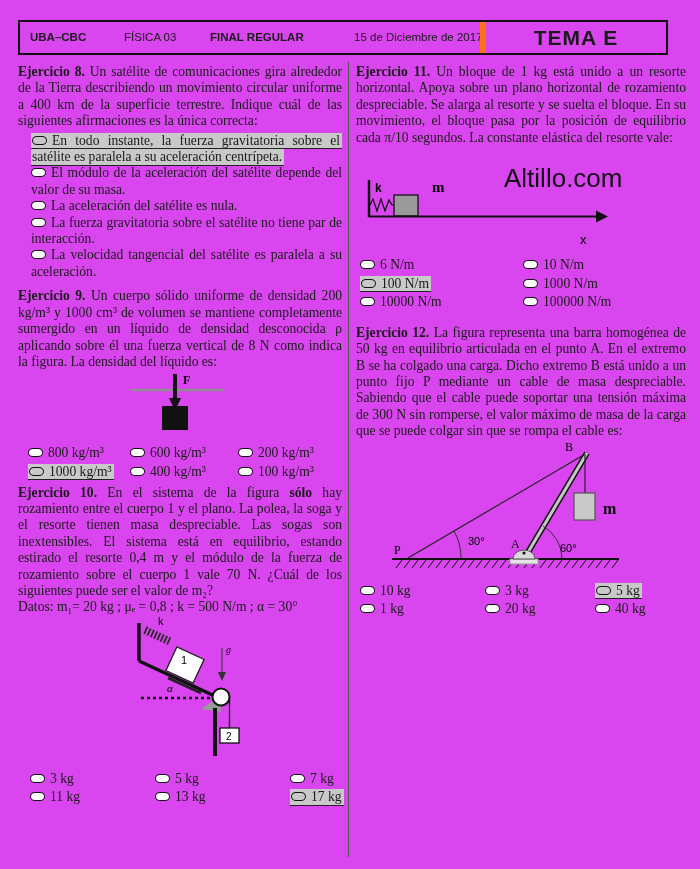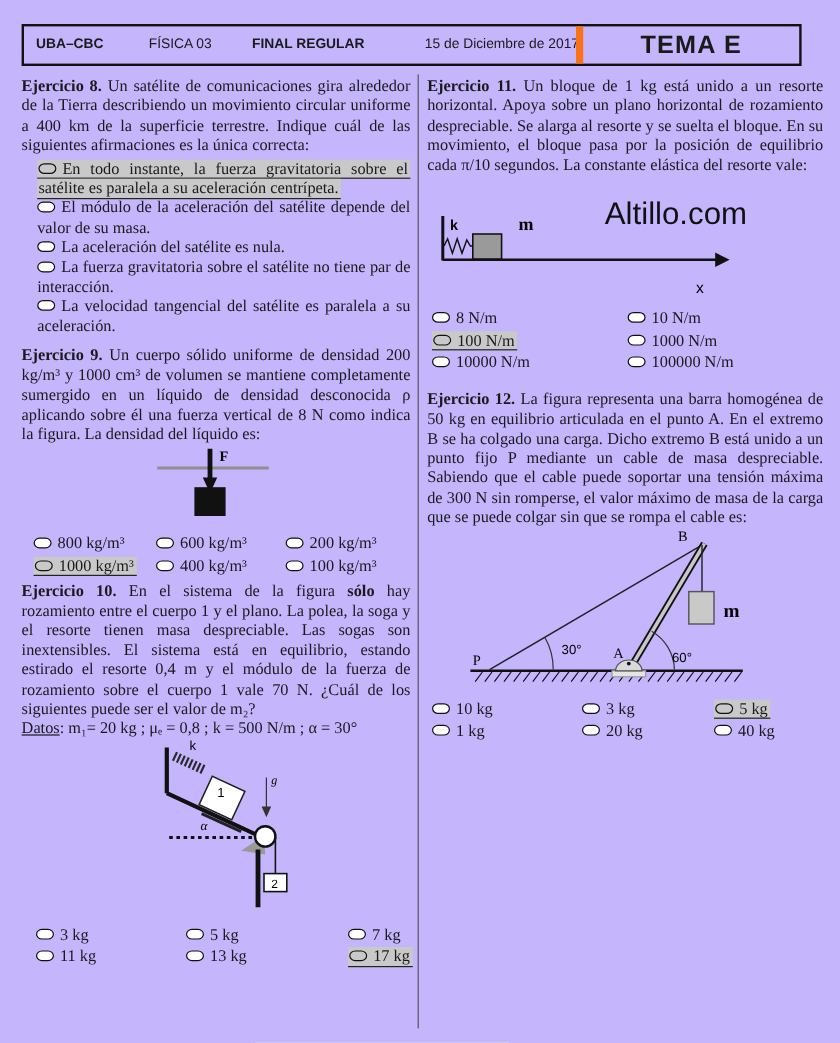--- a/index.html
+++ b/index.html
@@ -1,16 +1,16 @@
 <!DOCTYPE html>
 <html><head>
 <meta charset="utf-8">
 <style>
   html,body { margin:0; padding:0; background:#e8e8e8; }
-  .page { position:relative; width:700px; height:869px; background:#c4b5fd; overflow:hidden;
+  .page { position:relative; width:700px; height:869px; background:#d946ef; overflow:hidden;
           font-family:"Liberation Serif","DejaVu Serif",serif; color:#1a1a1a; }
 
   
   .hdr { position:absolute; left:18px; top:20px; width:650px; height:35px;
          border:2px solid #111; box-sizing:border-box; font-family:"Liberation Sans",sans-serif; }
   .hdr span { position:absolute; top:0; line-height:31px; font-size:11.5px; white-space:nowrap; }
   .h-uba  { left:10px;  font-weight:bold; }
   .h-course { left:104px; }
   .h-type { left:190px; font-weight:bold; }
   .h-date { left:334px; }
@@ -40,21 +40,21 @@
   .grid { display:grid; row-gap:1px; font-size:13.6px; line-height:17.6px; }
   .grid9  { grid-template-columns:102px 108px 1fr; padding-left:10px; margin-top:0; }
   .grid10 { grid-template-columns:125px 135px 1fr; padding-left:12px; margin-top:8px; }
   .grid11 { grid-template-columns:163px 1fr; padding-left:4px; margin-top:8px; }
   .grid12 { grid-template-columns:125px 110px 1fr; padding-left:4px; margin-top:10px; }
   .cell { white-space:nowrap; }
 
   .mt8  { margin-top:8px; }
   .mt4  { margin-top:4px; }
   .mt14 { margin-top:14px; }
-  .datos-u { text-decoration:underline; }
+  .datos-u { }
 
   svg { display:block; }
   .fig9  { margin-top:0; }
   .fig11 { margin-top:6px; }
 
   .watermark { position:absolute; left:504px; top:163px; font-family:"Liberation Sans",sans-serif;
                font-size:26px; color:#111; white-space:nowrap; }
 </style>
 </head>
 <body>
@@ -149,21 +149,21 @@
       <text x="19" y="40" font-family="Liberation Sans, sans-serif" font-size="12" font-weight="bold">k</text>
       <polyline points="14,53 17,47 21,59 25,47 29,59 33,48 36,53 38,53" fill="none" stroke="#111" stroke-width="1.2"></polyline>
       <rect x="38" y="43" width="24" height="21" fill="#9a9a9a" stroke="#111" stroke-width="1.3"></rect>
       <text x="76" y="40" font-family="Liberation Serif, serif" font-size="15" font-weight="bold">m</text>
       <line x1="13" y1="64.5" x2="242" y2="64.5" stroke="#111" stroke-width="2"></line>
       <polygon points="240,58.5 240,70.5 252,64.5" fill="#111"></polygon>
       <text x="224" y="92" font-family="Liberation Sans, sans-serif" font-size="13">x</text>
     </svg>
 
     <div class="grid grid11">
-      <div class="cell"><span class="cb"></span><span>8 N/m</span></div>
+      <div class="cell"><span class="cb"></span><span>6 N/m</span></div>
       <div class="cell"><span class="cb"></span><span>10 N/m</span></div>
       <div class="cell"><span class="sel"><span class="cb"></span><span>100 N/m</span></span></div>
       <div class="cell"><span class="cb"></span><span>1000 N/m</span></div>
       <div class="cell"><span class="cb"></span><span>10000 N/m</span></div>
       <div class="cell"><span class="cb"></span><span>100000 N/m</span></div>
     </div>
 
     <p class="para mt14"><b>Ejercicio 12.</b> <span>La figura representa una barra homogénea de 50 kg en equilibrio articulada en el punto A. En el extremo B se ha colgado una carga. Dicho extremo B está unido a un punto fijo P mediante un cable de masa despreciable. Sabiendo que el cable puede soportar una tensión máxima de 300 N sin romperse, el valor máximo de masa de la carga que se puede colgar sin que se rompa el cable es:</span></p>
 
     <svg width="330" height="132" viewBox="0 0 330 132">

